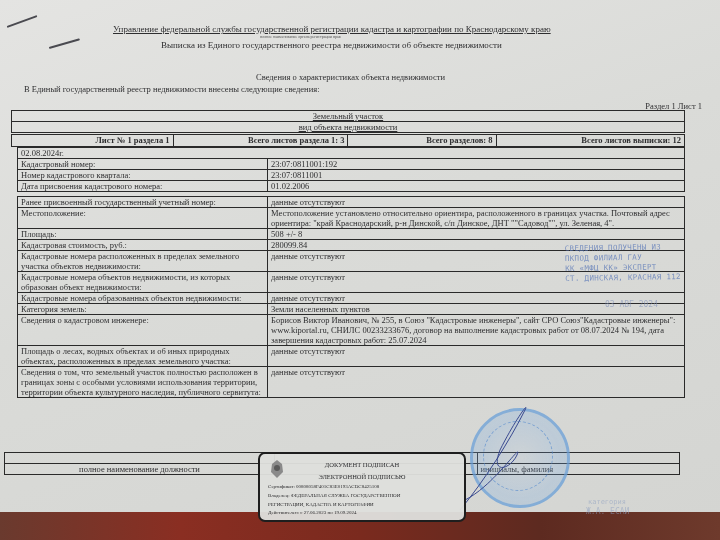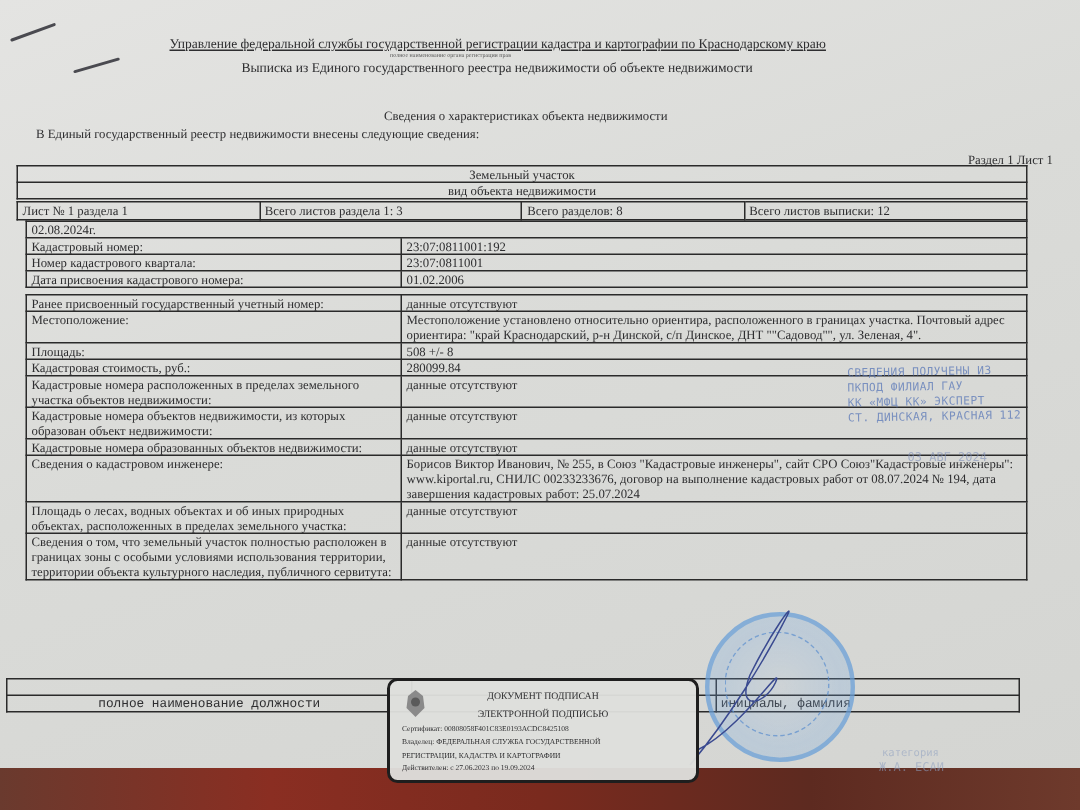--- a/index.html
+++ b/index.html
@@ -12,31 +12,31 @@
     background:linear-gradient(90deg,#6a3a2e 0%,#8a2e22 25%,#7a2a1e 50%,#5d2a20 75%,#6e3a2c 100%);}
   .pen{position:absolute;height:2px;background:#4a4a50;border-radius:1px;transform-origin:left center;}
   .hdr1{position:absolute;left:113px;top:24px;font-size:9px;text-decoration:underline;white-space:nowrap;}
   .hdr-sub{position:absolute;left:260px;top:34px;font-size:4px;white-space:nowrap;color:#555;}
   .hdr2{position:absolute;left:161px;top:40px;font-size:9px;white-space:nowrap;}
   .hdr3{position:absolute;left:256px;top:72px;font-size:8.5px;white-space:nowrap;}
   .hdr4{position:absolute;left:24px;top:84px;font-size:8.5px;white-space:nowrap;}
   .sect{position:absolute;right:18px;top:101px;font-size:8.5px;white-space:nowrap;margin-left:21px;}
   table{border-collapse:collapse;position:absolute;}
   td{border:1.2px solid #2a2a2a;font-size:8.5px;padding:0 3px;vertical-align:top;line-height:10px;}
-  .obj{left:11px;top:110px;width:674px;}
+  .obj{left:11px;top:110px;width:674px;text-decoration:underline;}
   .obj td{text-align:center;height:10px;}
   .sheets{left:11px;top:134px;width:674px;}
-  .sheets td{text-align:left;height:11px;}
+  .sheets td{text-align:right;height:11px;font-weight:bold;}
   .t1{left:17px;top:147px;width:668px;border-radius:14px;}
   .t2{left:17px;top:196px;width:668px;padding-left:28px;}
   .lbl{width:243px;}
   .stamp-blue{position:absolute;left:565px;top:243px;font-family:"DejaVu Sans Mono",monospace;color:#5a78b8;opacity:.75;font-size:7.5px;line-height:10px;letter-spacing:.3px;transform:rotate(-1deg);}
   .date-stamp{position:absolute;left:605px;top:300px;font-family:"DejaVu Sans Mono",monospace;color:#7f8fb8;opacity:.6;font-size:8px;}
   .sigtbl{left:4px;top:452px;width:676px;}
-  .sigtbl td{height:10px;font-size:8.5px;font-family:Liberation Mono, monospace;}
+  .sigtbl td{height:10px;font-size:8.5px;}
   .ecp{position:absolute;left:258px;top:452px;width:204px;height:66px;border:2px solid #1e1e1e;border-radius:7px;background:rgba(222,223,220,.96);}
   .ecp .t{position:absolute;left:0;width:204px;text-align:center;font-size:6.5px;}
   .ecp .s{position:absolute;left:8px;font-size:5px;white-space:nowrap;}
   .seal{position:absolute;left:470px;top:408px;width:94px;height:94px;border-radius:50%;border:3px solid #6aa0d8;opacity:.75;
     background:radial-gradient(circle,rgba(140,180,230,.15) 0%,rgba(120,170,225,.35) 60%,rgba(100,160,220,.25) 100%);}
   .seal:after{content:"";position:absolute;left:10px;top:10px;width:68px;height:68px;border-radius:50%;border:1.5px dashed #5b8fd0;}
   .faint{position:absolute;font-family:"DejaVu Sans Mono",monospace;color:#8d9fc0;opacity:.55;white-space:nowrap;}
 </style>
 </head>
 <body>
@@ -119,20 +119,24 @@
       </tr>
   <tr>
         <td class="lbl">Кадастровые номера объектов недвижимости, из которых образован объект недвижимости:</td>
         <td>данные отсутствуют</td>
       </tr>
   <tr>
         <td class="lbl">Кадастровые номера образованных объектов недвижимости:</td>
         <td>данные отсутствуют</td>
       </tr>
   <tr>
+        <td class="lbl">Категория земель:</td>
+        <td>Земли населенных пунктов</td>
+      </tr>
+  <tr>
         <td class="lbl" style="height:30px">Сведения о кадастровом инженере:</td>
         <td>Борисов Виктор Иванович, № 255, в Союз "Кадастровые инженеры", сайт СРО Союз"Кадастровые инженеры": www.kiportal.ru, СНИЛС 00233233676, договор на выполнение кадастровых работ от 08.07.2024 № 194, дата завершения кадастровых работ: 25.07.2024</td>
       </tr>
   <tr>
         <td class="lbl">Площадь о лесах, водных объектах и об иных природных объектах, расположенных в пределах земельного участка:</td>
         <td>данные отсутствуют</td>
       </tr>
   <tr>
         <td class="lbl">Сведения о том, что земельный участок полностью расположен в границах зоны с особыми условиями использования территории, территории объекта культурного наследия, публичного сервитута:</td>
         <td>данные отсутствуют</td>

